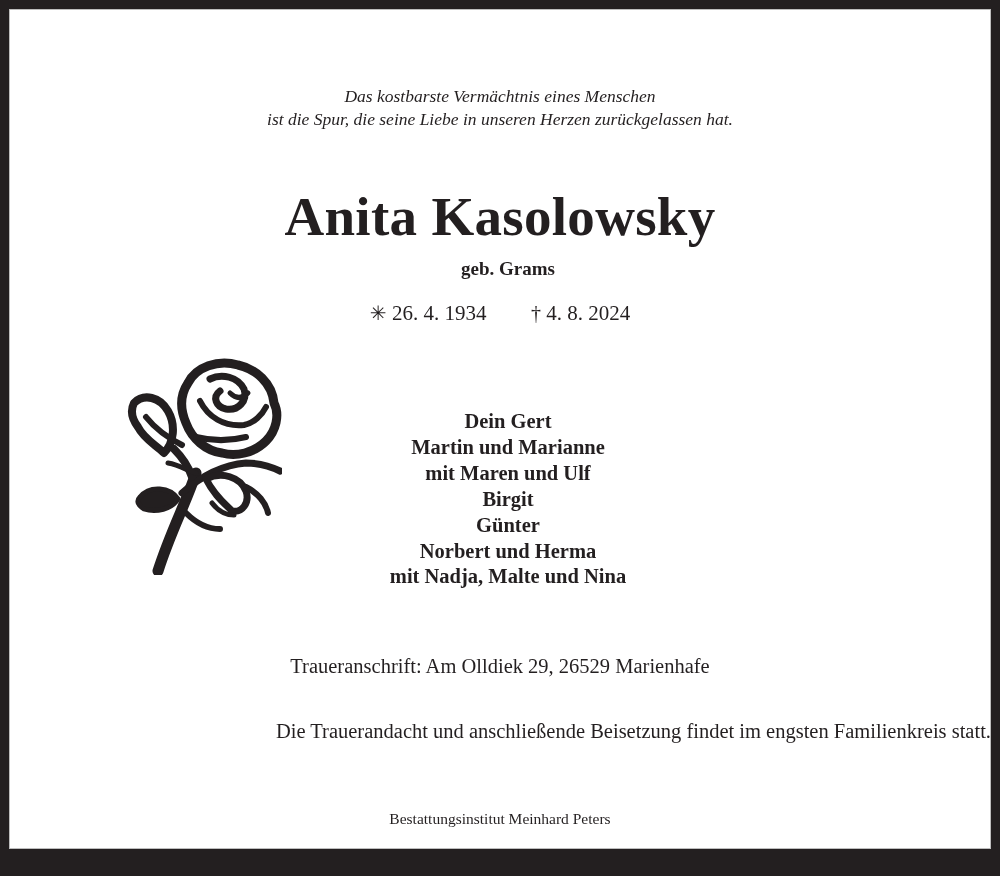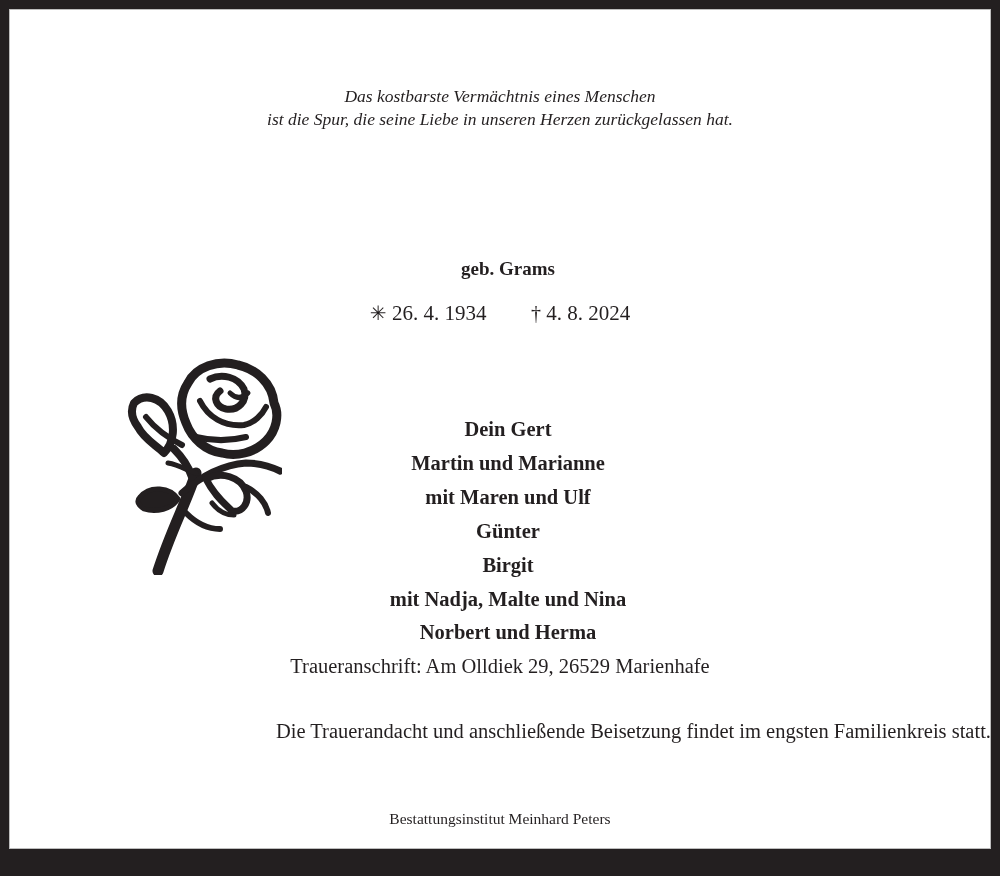--- a/index.html
+++ b/index.html
@@ -66,21 +66,21 @@
       width: 300px;
     }
     .family {
       top: 400px;
       left: 299px;
       width: 400px;
       font-weight: bold;
       font-size: 20.5px;
       line-height: 25.9px;
     }
-    .family div { margin: 8px; }
+    .family div { margin: 0; }
     .address {
       top: 644px;
       font-size: 20.5px;
       line-height: 26px;
     }
     .ceremony {
       top: 709px;
       font-size: 20.5px;
       line-height: 26px;
       text-align: right;
@@ -101,20 +101,21 @@
 </head>
 <body>
 
 <div class="card">
 
   <div class="abs motto">
     <div>Das kostbarste Vermächtnis eines Menschen</div>
     <div>ist die Spur, die seine Liebe in unseren Herzen zurückgelassen hat.</div>
   </div>
 
+  <div class="abs name">Anita Kasolowsky</div>
 
   <div class="abs maiden">geb. Grams</div>
 
   <div class="abs dates">
     <span class="sym">✳</span>
     <span>26. 4. 1934</span>
     <span class="gap"></span>
     <span class="sym">†</span>
     <span>4. 8. 2024</span>
   </div>
@@ -146,24 +147,24 @@
       <path d="M48 96 C56 104 62 112 66 124" fill="none" stroke-width="8"></path>
       <path d="M42 110 C54 112 62 118 70 120" fill="none" stroke-width="5"></path>
     </g>
   </svg>
 
 
   <div class="abs family">
     <div>Dein Gert</div>
     <div>Martin und Marianne</div>
     <div>mit Maren und Ulf</div>
+    <div>Birgit</div>
     <div>Günter</div>
-    <div>Birgit</div>
+    <div>Norbert und Herma</div>
     <div>mit Nadja, Malte und Nina</div>
-    <div>Norbert und Herma</div>
   </div>
 
   <div class="abs address">Traueranschrift: Am Olldiek 29, 26529 Marienhafe</div>
 
   <div class="abs ceremony">Die Trauerandacht und anschließende Beisetzung findet im engsten Familienkreis statt.</div>
 
   <div class="abs undertaker">Bestattungsinstitut Meinhard Peters</div>
 
 </div>
 

